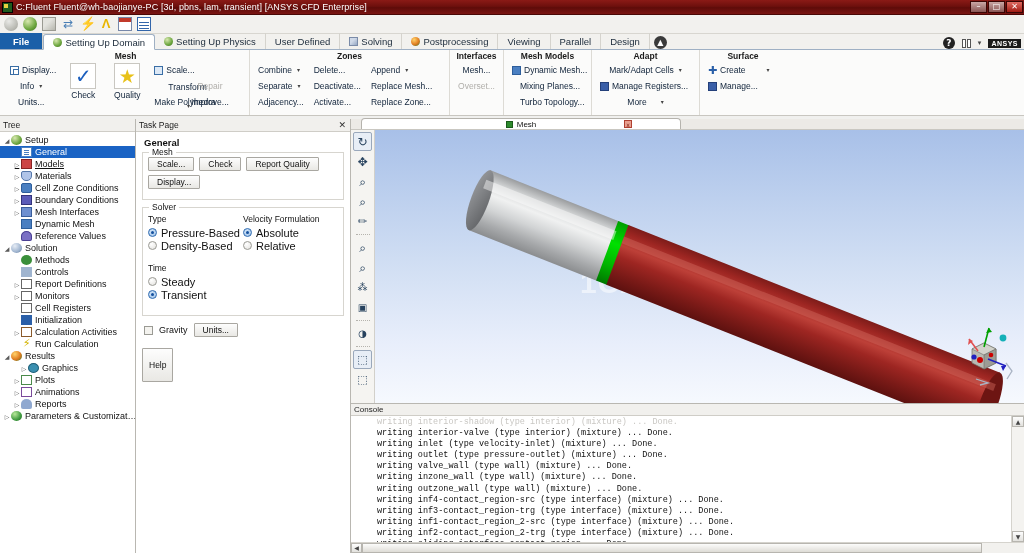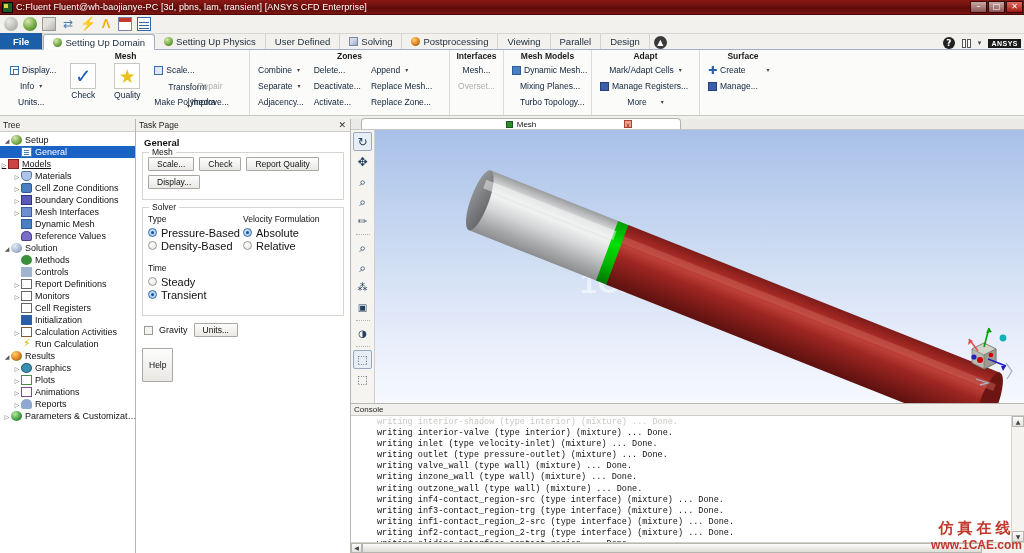--- a/index.html
+++ b/index.html
@@ -524,21 +524,21 @@
           <div class="trow" style="padding-left: 3px;">
             <span class="tw">◢</span>
             <span class="ticon ti-setup"></span>
             <span>Setup</span>
           </div>
           <div class="trow sel" style="padding-left: 13px;">
             <span class="tw"></span>
             <span class="ticon ti-general"></span>
             <span>General</span>
           </div>
-          <div class="trow" style=" text-decoration: underline;">
+          <div class="trow" style="padding-left: 13px; text-decoration: underline;">
             <span class="tw">▷</span>
             <span class="ticon ti-models"></span>
             <span>Models</span>
           </div>
           <div class="trow" style="padding-left: 13px;">
             <span class="tw">▷</span>
             <span class="ticon ti-materials"></span>
             <span>Materials</span>
           </div>
           <div class="trow" style="padding-left: 13px;">
@@ -609,21 +609,21 @@
           <div class="trow" style="padding-left: 13px;">
             <span class="tw"></span>
             <span class="ticon ti-run">⚡</span>
             <span>Run Calculation</span>
           </div>
           <div class="trow" style="padding-left: 3px;">
             <span class="tw">◢</span>
             <span class="ticon ti-res"></span>
             <span>Results</span>
           </div>
-          <div class="trow" style="padding-left: 13px;">
+          <div class="trow" style="padding-left: 13px; margin-left: 7px;">
             <span class="tw">▷</span>
             <span class="ticon ti-gfx"></span>
             <span>Graphics</span>
           </div>
           <div class="trow" style="padding-left: 13px;">
             <span class="tw">▷</span>
             <span class="ticon ti-plots"></span>
             <span>Plots</span>
           </div>
           <div class="trow" style="padding-left: 13px;">
@@ -838,17 +838,13 @@
         </div>
         <div class="conhscroll">
           <div class="hsb-btn">◀</div>
           <div class="hsb-thumb" style="width:620px;"></div>
           <div class="hsb-track"></div>
         </div>
       </div>
     </div>
   </div>
 
-  <div class="bottomwm">
-    <div class="bwm-cn">仿真在线</div>
-    <div class="bwm-url">www.1CAE.com</div>
-  </div>
 </div>
 
 </body></html>

